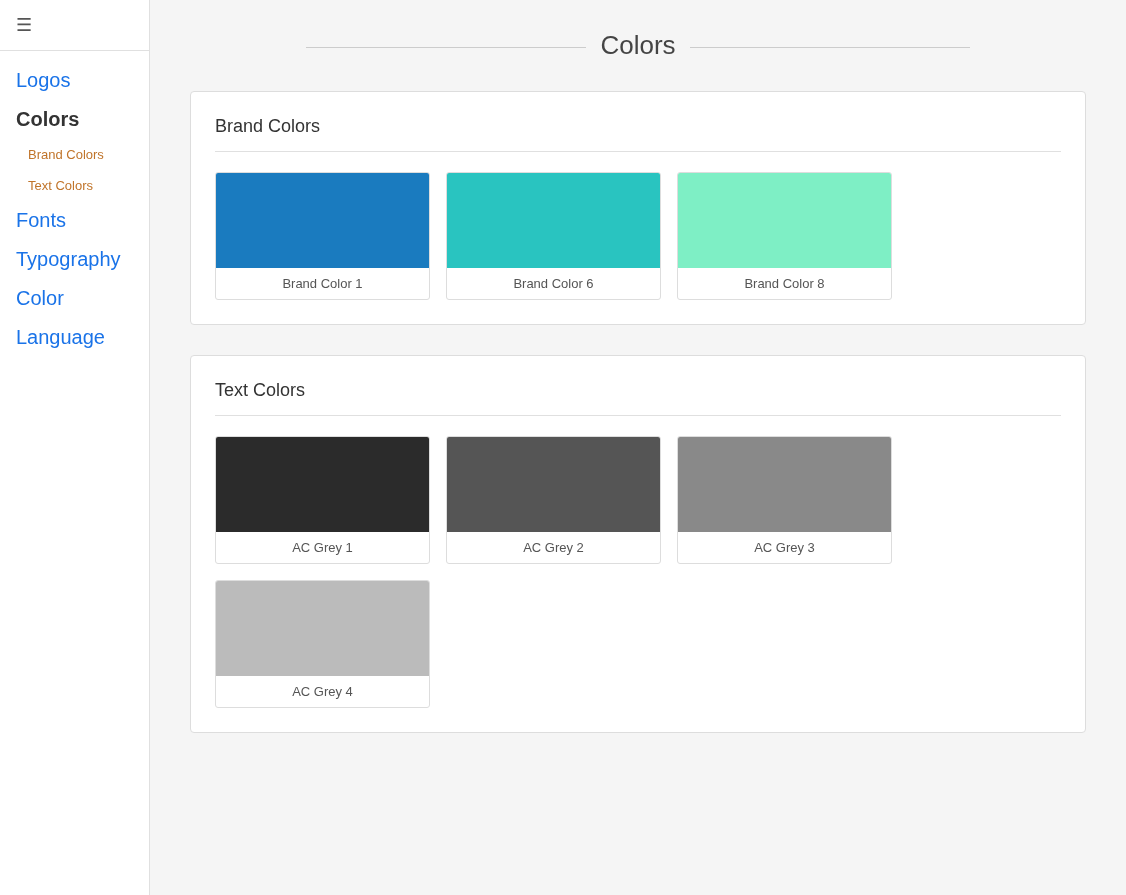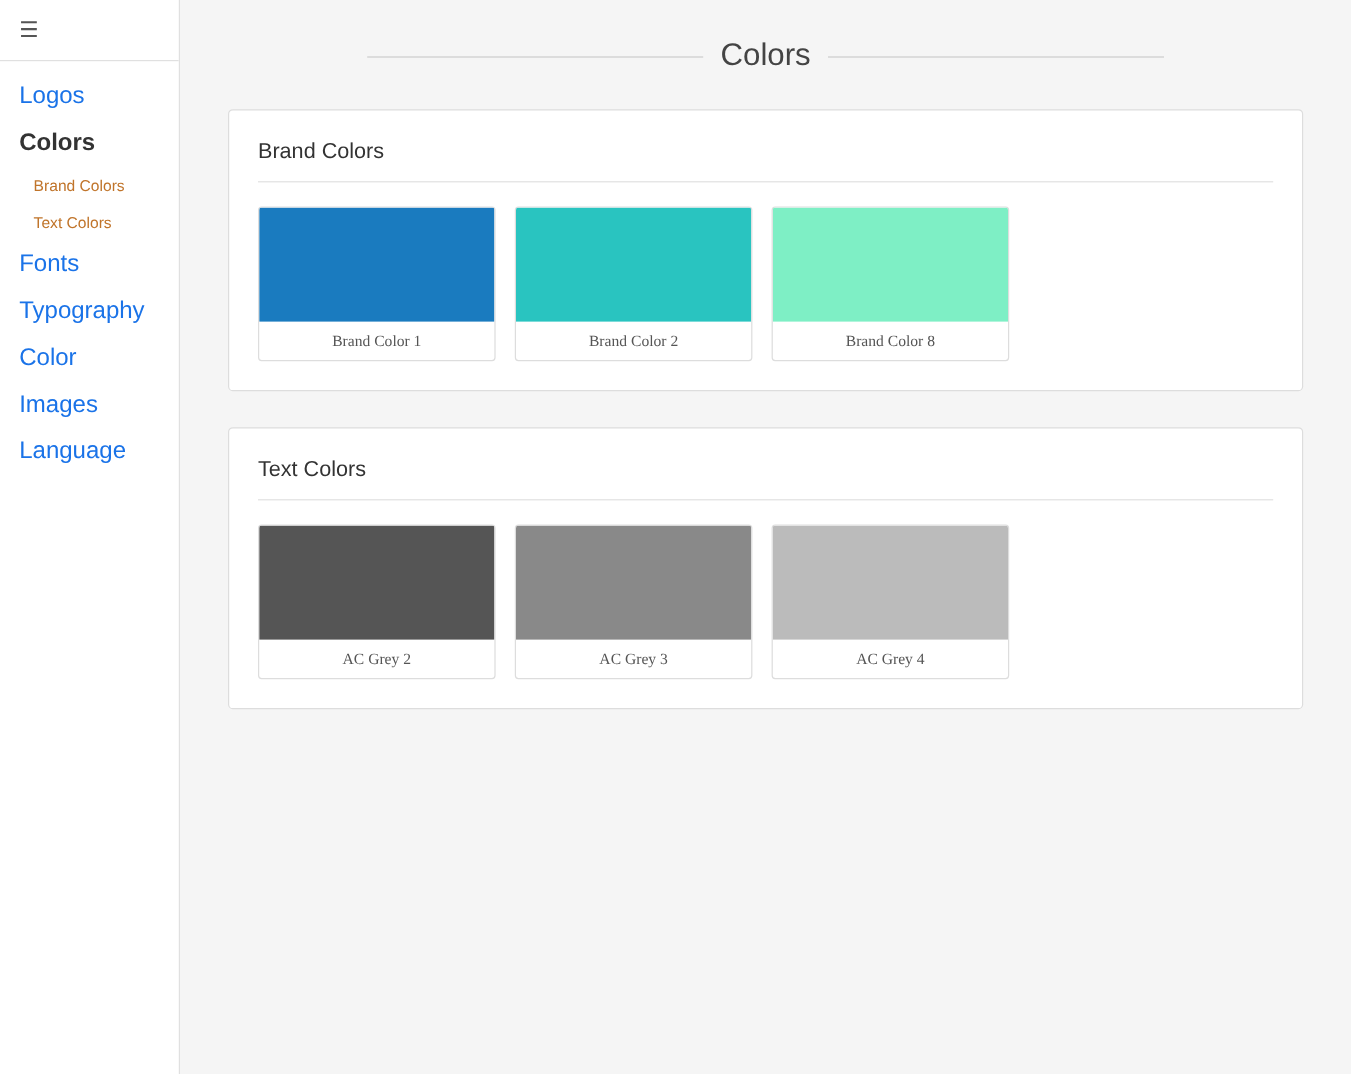--- a/index.html
+++ b/index.html
@@ -92,22 +92,21 @@
     .swatches-grid {
       display: flex;
       flex-wrap: wrap;
       gap: 16px;
     }
     .swatch-item {
       background: #fff;
       border: 1px solid #ddd;
       border-radius: 3px;
       overflow: hidden;
-      width: 198px;
-      font-family: Liberation Serif, serif;
+      width: 215px;
     }
     .swatch-color {
       width: 100%;
       height: 95px;
     }
     .swatch-label {
       padding: 8px 12px;
       font-size: 13px;
       color: #555;
       text-align: center;
@@ -121,49 +120,52 @@
     <span class="hamburger-icon">☰</span>
   </div>
   <nav class="sidebar-nav">
     <div class="sidebar-item">Logos</div>
     <div class="sidebar-item active">Colors</div>
     <div class="sidebar-item sub">Brand Colors</div>
     <div class="sidebar-item sub">Text Colors</div>
     <div class="sidebar-item">Fonts</div>
     <div class="sidebar-item">Typography</div>
     <div class="sidebar-item">Color</div>
-    <div class="sidebar-item">Images</div>
     <div class="sidebar-item">Language</div>
   </nav>
 </aside>
 
 <main class="main-content">
   <h1 class="page-title">Colors</h1>
 
   <section class="section-card">
     <h2 class="section-title">Brand Colors</h2>
     <div class="swatches-grid" id="brand-colors-grid">
     <div class="swatch-item">
           <div class="swatch-color" style="background-color: rgb(26, 123, 191);"></div>
           <div class="swatch-label">Brand Color 1</div>
         </div>
         <div class="swatch-item">
           <div class="swatch-color" style="background-color: rgb(41, 196, 192);"></div>
-          <div class="swatch-label">Brand Color 2</div>
+          <div class="swatch-label">Brand Color 6</div>
         </div>
         <div class="swatch-item">
           <div class="swatch-color" style="background-color: rgb(126, 239, 197);"></div>
           <div class="swatch-label">Brand Color 8</div>
         </div>
       </div>
   </section>
 
   <section class="section-card">
     <h2 class="section-title">Text Colors</h2>
     <div class="swatches-grid" id="text-colors-grid">
+    <div class="swatch-item">
+          <div class="swatch-color" style="background-color: rgb(43, 43, 43);"></div>
+          <div class="swatch-label">AC Grey 1</div>
+        </div>
         <div class="swatch-item">
           <div class="swatch-color" style="background-color: rgb(85, 85, 85);"></div>
           <div class="swatch-label">AC Grey 2</div>
         </div>
         <div class="swatch-item">
           <div class="swatch-color" style="background-color: rgb(137, 137, 137);"></div>
           <div class="swatch-label">AC Grey 3</div>
         </div>
         <div class="swatch-item">
           <div class="swatch-color" style="background-color: rgb(187, 187, 187);"></div>

